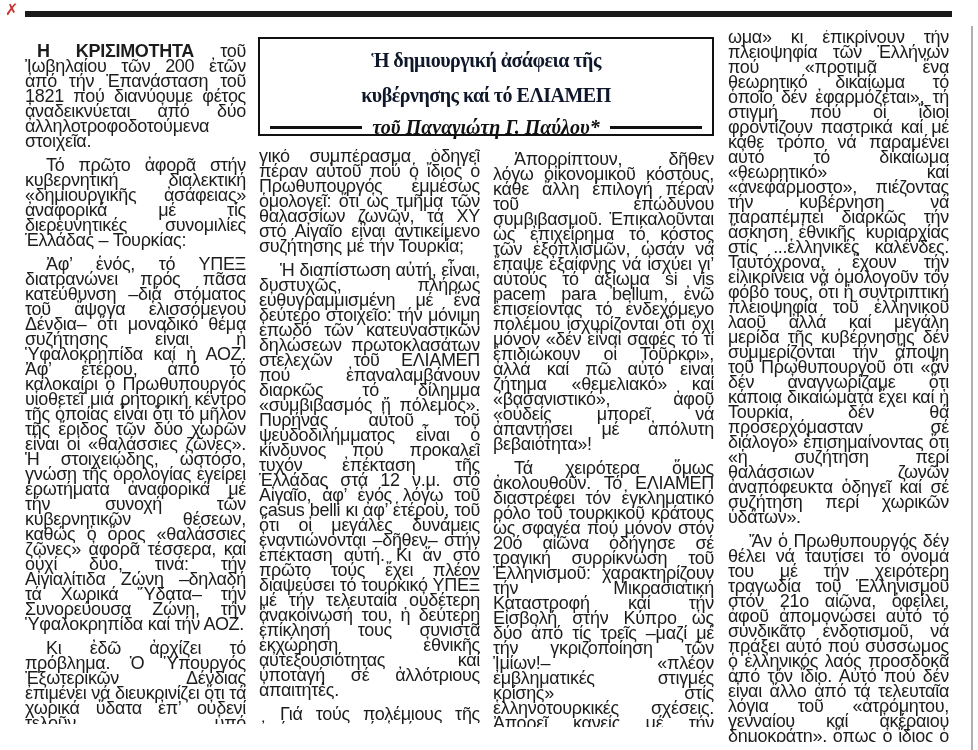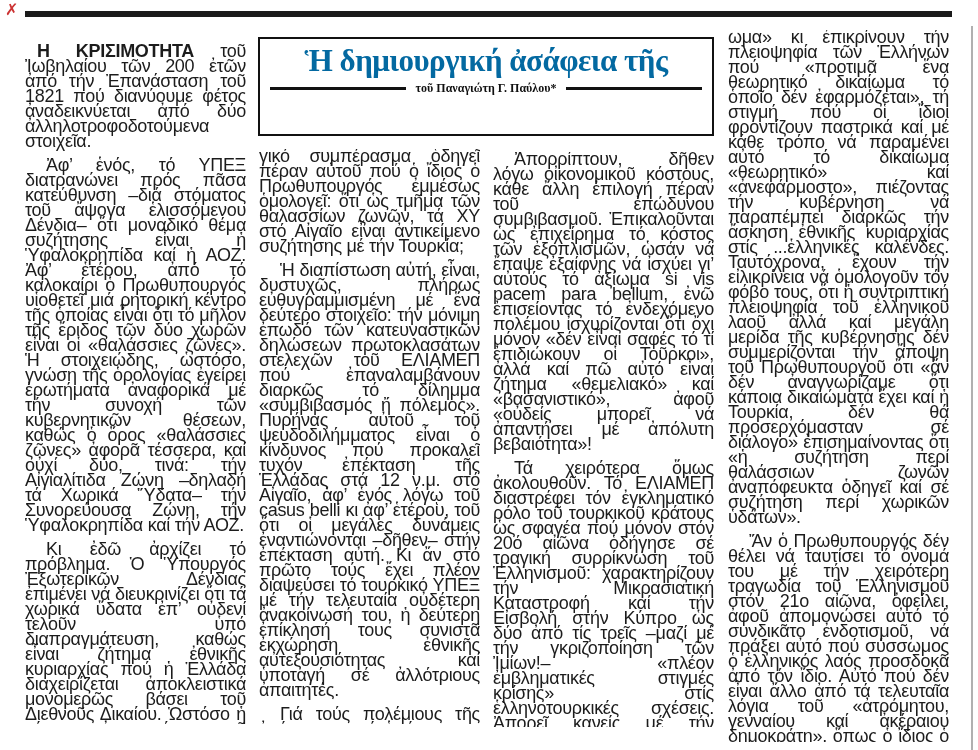--- a/index.html
+++ b/index.html
@@ -30,33 +30,33 @@
     border:2.5px solid #111;
     background:#fff;
     box-sizing:border-box;
     display:flex;flex-direction:column;justify-content:flex-start;
   }
   .headline{
     margin:4px 6px 0 6px;
     text-align:center;
     font-family:"Liberation Serif", serif;
     font-weight:bold;
-    font-size:31px;line-height:35px;
-    color:#0369a1;
+    font-size:20px;line-height:35px;
+    color:#0f172a;
     letter-spacing:-0.5px;
   }
   .byline-row{
     display:flex;align-items:center;
     margin:3px 10px 0 10px;
   }
   .byline-rule{flex:1;height:3px;background:#111;}
   .byline{
     font-family:"Liberation Serif", serif;
-    font-weight:bold;
-    font-size:12px;color:#111;
+    font-style:italic;font-weight:bold;
+    font-size:20px;color:#111;
     padding:0 10px;white-space:nowrap;
   }
   .col{
     position:absolute;
     width:221px;
     overflow:hidden;
     text-align:justify;
     font-size:18px;line-height:15px;
     letter-spacing:-0.3px;
   }
@@ -74,30 +74,32 @@
 <div class="page">
 
   <span class="check-mark">✗</span>
 
   <div class="top-rule"></div>
   <div class="right-rule"></div>
 
   <div class="title-box">
     <div class="headline">
       <span>Ἡ δημιουργική ἀσάφεια τῆς</span><br>
+      <span>κυβέρνησης καί τό ΕΛΙΑΜΕΠ</span>
     </div>
     <div class="byline-row">
       <span class="byline-rule"></span>
       <span class="byline">τοῦ Παναγιώτη Γ. Παύλου*</span>
       <span class="byline-rule"></span>
     </div>
   </div>
 
   <div class="col col-1">
       <p class="para"><b>Η ΚΡΙΣΙΜΟΤΗΤΑ </b>τοῦ Ἰωβηλαίου τῶν 200 ἐτῶν ἀπό τήν Ἐπανάσταση τοῦ 1821 πού διανύουμε φέτος ἀναδεικνύεται ἀπό δύο ἀλληλοτροφοδοτούμενα στοιχεῖα.</p>
+      <p class="para indent">Τό πρῶτο ἀφορᾶ στήν κυβερνητική διαλεκτική «δημιουργικῆς ἀσάφειας» ἀναφορικά μέ τίς διερευνητικές συνομιλίες Ἑλλάδας – Τουρκίας:</p>
       <p class="para indent">Ἀφ’ ἑνός, τό ΥΠΕΞ διατρανώνει πρός πᾶσα κατεύθυνση –διά στόματος τοῦ ἄψογα ἑλισσόμενου Δένδια– ὅτι μοναδικό θέμα συζήτησης εἶναι ἡ Ὑφαλοκρηπίδα καί ἡ ΑΟΖ. Ἀφ’ ἑτέρου, ἀπό τό καλοκαίρι ὁ Πρωθυπουργός υἱοθετεῖ μιά ρητορική κέντρο τῆς ὁποίας εἶναι ὅτι τό μῆλον τῆς ἔριδος τῶν δύο χωρῶν εἶναι οἱ «θαλάσσιες ζῶνες». Ἡ στοιχειώδης, ὡστόσο, γνώση τῆς ὁρολογίας ἐγείρει ἐρωτήματα ἀναφορικά μέ τήν συνοχή τῶν κυβερνητικῶν θέσεων, καθώς ὁ ὅρος «θαλάσσιες ζῶνες» ἀφορᾶ τέσσερα, καί οὐχί δύο, τινά: τήν Αἰγιαλίτιδα Ζώνη –δηλαδή τά Χωρικά Ὕδατα– τήν Συνορεύουσα Ζώνη, τήν Ὑφαλοκρηπίδα καί τήν ΑΟΖ.</p>
       <p class="para indent">Κι ἐδῶ ἀρχίζει τό πρόβλημα. Ὁ Ὑπουργός Ἐξωτερικῶν Δένδιας ἐπιμένει νά διευκρινίζει ὅτι τά χωρικά ὕδατα ἐπ’ οὐδενί τελοῦν ὑπό διαπραγμάτευση, καθώς εἶναι ζήτημα ἐθνικῆς κυριαρχίας πού ἡ Ἑλλάδα διαχειρίζεται ἀποκλειστικά μονομερῶς βάσει τοῦ Διεθνοῦς Δικαίου. Ὡστόσο ἡ νέα ἀναφορά τοῦ Πρωθυπουργοῦ σέ θαλάσσιες ζῶνες κατά τήν πρόσφατη συνάντησή του μέ τήν Γαλλίδα Ὑπουργό Ἄμυνας γεννᾶ ἔντονο προβληματισμό: ἐφόσον στίς θαλάσσιες ζῶνες ἀνήκει καί ἡ Αἰγιαλίτιδα, πῶς εἶναι δυνατόν οἱ δηλώσεις τοῦ Πρωθυπουργοῦ, τοῦ Ὑπουργοῦ Ἐξωτερικῶν, δυό πρώην ΥΠΕΞ καί ἄλλων τινῶν νά σημαίνουν τό ἴδιο πρᾶγμα; Ἡ ἐπέκταση τῶν ΧΥ στά 12 ν.μ. μόνον στό Ἰόνιο σέ ποιό ἄλλο λο-</p>
     </div>
   <div class="col col-2">
       <p class="para">γικό συμπέρασμα ὁδηγεῖ πέραν αὐτοῦ πού ὁ ἴδιος ὁ Πρωθυπουργός ἐμμέσως ὁμολογεῖ: ὅτι ὡς τμῆμα τῶν θαλασσίων ζωνῶν, τά ΧΥ στό Αἰγαῖο εἶναι ἀντικείμενο συζήτησης μέ τήν Τουρκία;</p>
       <p class="para indent">Ἡ διαπίστωση αὐτή, εἶναι, δυστυχῶς, πλήρως εὐθυγραμμισμένη μέ ἕνα δεύτερο στοιχεῖο: τήν μόνιμη ἐπωδό τῶν κατευναστικῶν δηλώσεων πρωτοκλασάτων στελεχῶν τοῦ ΕΛΙΑΜΕΠ πού ἐπαναλαμβάνουν διαρκῶς τό δίλημμα «συμβιβασμός ἤ πόλεμος». Πυρήνας αὐτοῦ τοῦ ψευδοδιλήμματος εἶναι ὁ κίνδυνος πού προκαλεῖ τυχόν ἐπέκταση τῆς Ἑλλάδας στά 12 ν.μ. στό Αἰγαῖο, ἀφ’ ἑνός λόγῳ τοῦ casus belli κι ἀφ’ ἑτέρου, τοῦ ὅτι οἱ μεγάλες δυνάμεις ἐναντιώνονται –δῆθεν– στήν ἐπέκταση αὐτή. Κι ἄν στό πρῶτο τούς ἔχει πλέον διαψεύσει τό τουρκικό ΥΠΕΞ μέ τήν τελευταία οὐδέτερη ἀνακοίνωσή του, ἡ δεύτερη ἐπίκλησή τους συνιστᾶ ἐκχώρηση ἐθνικῆς αὐτεξουσιότητας καί ὑποταγή σέ ἀλλότριους ἀπαιτητές.</p>
       <p class="para indent">Γιά τούς πολέμιους τῆς ἐπέκτασης καί ὑπέρμαχους τῆς προσφυγῆς στή Χάγη ἡ ἄρνηση ἐκχώρησης ἐθνικῆς κυριαρχίας καί ἡ ἀποτροπή της θεωρεῖται ἐθνικιστική ρητορική καί πατριδοκαπηλία. Ἀγνοοῦν, ἄραγε, οἱ ἄνθρωποι αὐτοί ὅτι οἱ Ἕλληνες δέν λησμονοῦν πώς αὐτοί οἱ ἴδιοι εἶναι πού προωθοῦσαν λύση τοῦ Κυπριακοῦ ὡς προϋπόθεση ἔνταξης στήν ΕΕ μέ τήν ἐφαρμογή τοῦ Σχεδίου Ἀνάν;</p>
     </div>
   <div class="col col-3">
       <p class="para indent">Ἀπορρίπτουν, δῆθεν λόγω οἰκονομικοῦ κόστους, κάθε ἄλλη ἐπιλογή πέραν τοῦ ἐπώδυνου συμβιβασμοῦ. Ἐπικαλοῦνται ὡς ἐπιχείρημα τό κόστος τῶν ἐξοπλισμῶν, ὡσάν νά ἔπαψε ἐξαίφνης νά ἰσχύει γι’ αὐτούς τό ἀξίωμα si vis pacem para bellum, ἐνῶ ἐπισείοντας τό ἐνδεχόμενο πολέμου ἰσχυρίζονται ὅτι ὄχι μόνον «δέν εἶναι σαφές τό τί ἐπιδιώκουν οἱ Τοῦρκοι», ἀλλά καί πῶ αὐτό εἶναι ζήτημα «θεμελιακό» καί «βασανιστικό», ἀφοῦ «οὐδείς μπορεῖ νά ἀπαντήσει μέ ἀπόλυτη βεβαιότητα»!</p>

